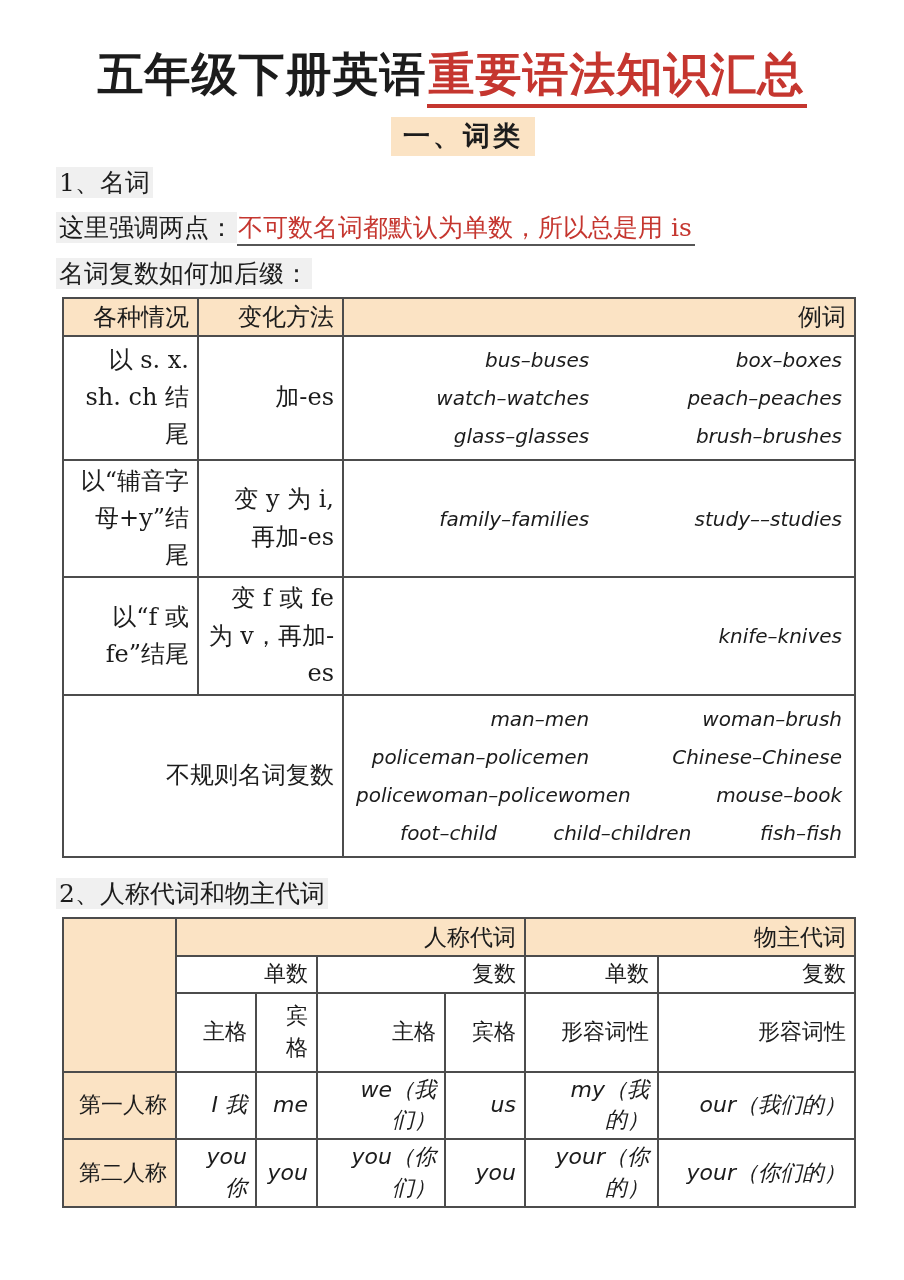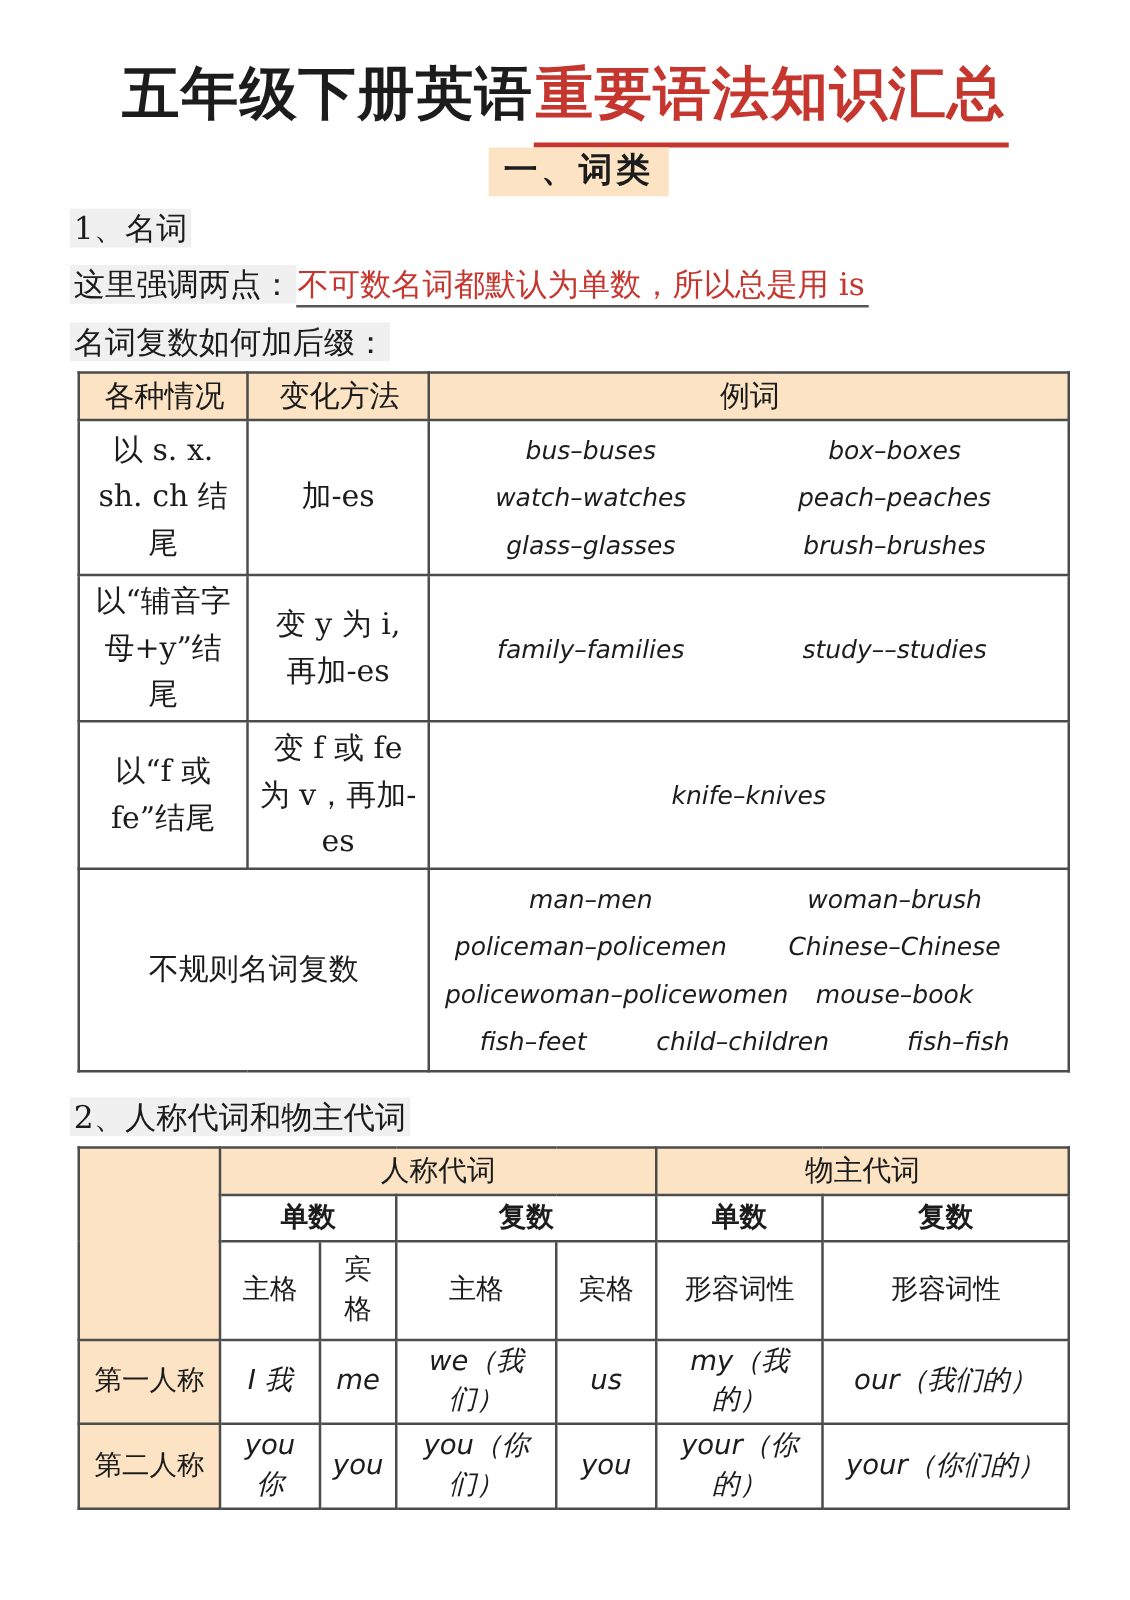--- a/index.html
+++ b/index.html
@@ -14,49 +14,49 @@
     width:904px;height:1280px;box-sizing:border-box;
     padding:46px 56px 0 56px;
     font-family:"DejaVu Serif","Liberation Serif",serif;
     color:var(--ink);
     overflow:hidden;
     position:relative;
     background:#ffffff;
   }
   
   .title{ text-align:center; font-size:46px; font-weight:700; letter-spacing:1px; white-space:nowrap; line-height:1.25;}
-  .title .t-red{ color:var(--red); border-bottom:4px solid var(--red); padding:0 2px 13px 2px;}
+  .title .t-red{ color:var(--red); border-bottom:4px solid var(--red); padding:0 2px 3px 2px;}
   
   .subtitle{ text-align:center; margin-top:14px;}
   .subtitle span{ background:var(--peach); font-size:27px; font-weight:700; padding:3px 12px 5px 12px; letter-spacing:3px;margin-left:22px;}
   
   .para{ font-size:25px; margin:12px 0 6px 0; line-height:1.35;}
   .hl{ background:var(--grayhl); padding:1px 3px;}
   .red-note{ color:var(--red); border-bottom:2px solid #565656; padding:0 3px 2px 1px;}
   
   table{ border-collapse:collapse; table-layout:fixed; width:792px; margin-left:6px;}
-  td,th{ border:2px solid var(--border); box-sizing:border-box; vertical-align:middle; text-align:center; padding:2px 8px;}
+  td,th{ border:2px solid var(--border); box-sizing:border-box; vertical-align:middle; text-align:right; padding:2px 8px;}
   
   .noun-table th{ background:var(--peach); font-size:24px; font-weight:400; height:38px; padding-left:10px;}
   .noun-table td{ font-size:24px; line-height:1.55;}
   .noun-table td.examples{ padding:4px 12px;}
   .noun-table tbody tr:nth-child(1) td{height:81px;}
   .noun-table tbody tr:nth-child(2) td{height:114px;border-radius:20px;}
   .noun-table tbody tr:nth-child(3) td{height:79px;}
   .noun-table tbody tr:nth-child(4) td{height:73px;}
   .noun-table tbody tr:nth-child(5) td{height:156px;}
   .ex-line{ font-family:"DejaVu Sans","Liberation Sans",sans-serif; font-style:italic; font-size:20px; line-height:38px; white-space:nowrap;}
   .g2{ display:grid; grid-template-columns:48% 1fr;}
   .g3a{ display:grid; grid-template-columns:42% 38% 1fr;}
   .g3b{ display:grid; grid-template-columns:29% 40% 1fr;}
   
   .pro-table td{ font-size:22px; line-height:1.4;}
   .peach{ background:var(--peach);}
   .pro-table .hr1 td{ height:25px; font-size:23px;}
-  .pro-table .hr2 td{ height:22px;font-weight:bold;}
+  .pro-table .hr2 td{ height:22px;}
   .pro-table .hr3 td{ height:79px;}
   .pro-table .dr td{ height:37px;}
   .en{ font-family:"DejaVu Sans","Liberation Sans",sans-serif; font-style:italic; font-size:20px;}
   .narrow{ display:inline-block; width:1.15em; word-break:break-all; line-height:1.45;}
 </style>
 </head>
 <body>
 
 <div class="page">
 
@@ -140,21 +140,21 @@
           </div>
           <div class="ex-line g2">
             <span>policeman–policemen</span>
             <span>Chinese–Chinese</span>
           </div>
           <div class="ex-line g2">
             <span>policewoman–policewomen</span>
             <span>mouse–book</span>
           </div>
           <div class="ex-line g3b">
-            <span>fish–feet</span>
+            <span>foot–child</span>
             <span>child–children</span>
             <span>fish–fish</span>
           </div>
         </td>
       </tr>
     </tbody>
   </table>
 
   <div class="para" style="margin-top:19px;">
     <span class="hl">2、人称代词和物主代词</span>

